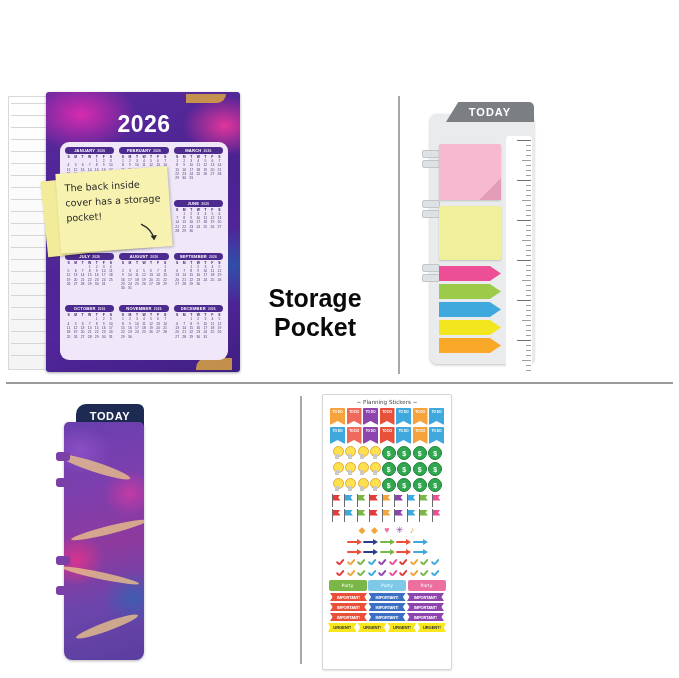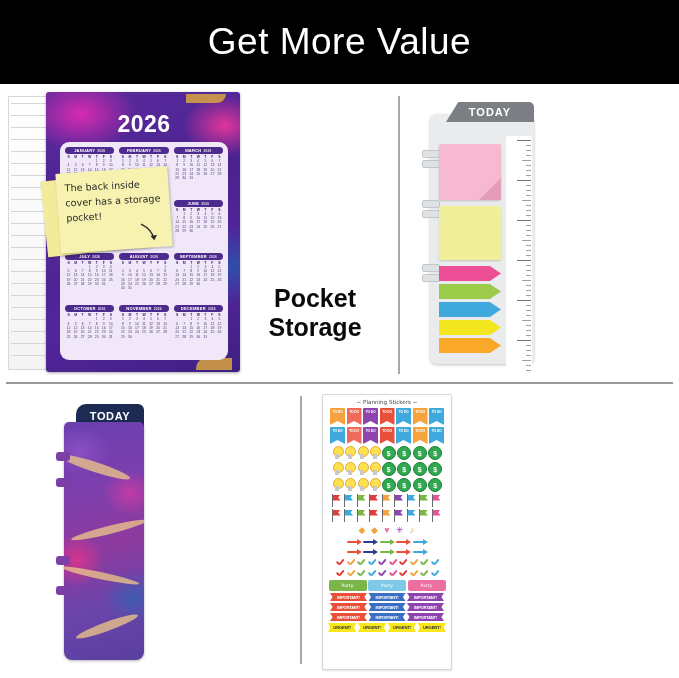--- a/index.html
+++ b/index.html
@@ -266,23 +266,20 @@
     display:flex;align-items:center;justify-content:center;
   }
   .urg b{color:#333;font-size:4.2px;letter-spacing:-.2px;}
   .misc{width:11px;height:12px;display:flex;align-items:center;justify-content:center;font-size:9px;}
 </style>
 </head>
 <body>
 
 <div class="page">
 
-  <div class="header">
-    <div class="header-title">Get More Value</div>
-  </div>
 
   <div class="divider-h"></div>
   <div class="divider-v-top"></div>
   <div class="divider-v-bottom"></div>
 
   <div class="quad q-tl">
     <div class="planner">
       <div class="planner-pages" id="planner-pages">
           <i style="top: 6px;"></i>
           <i style="top: 18px;"></i>
@@ -888,22 +885,22 @@
         <div class="note note-front">
           <div class="note-text">The back inside cover has a storage pocket!</div>
           <svg class="note-arrow" viewBox="0 0 22 22">
             <path d="M4 2 C 11 6, 15 11, 16 18" stroke="#2a2a2a" stroke-width="1.4" fill="none"></path>
             <path d="M16 19 L 12.6 14.2 L 19.2 14.0 Z" fill="#2a2a2a"></path>
           </svg>
         </div>
       </div>
     </div>
     <div class="caption cap-storage">
+      <div>Storage</div>
       <div>Pocket</div>
-      <div>Storage</div>
     </div>
   </div>
 
   <div class="quad q-tr">
     <div class="ruler-wrap">
       <div class="ruler-body">
         <div class="clip" style="top:36px;"></div>
         <div class="clip" style="top:46px;"></div>
         <div class="clip" style="top:86px;"></div>
         <div class="clip" style="top:96px;"></div>

